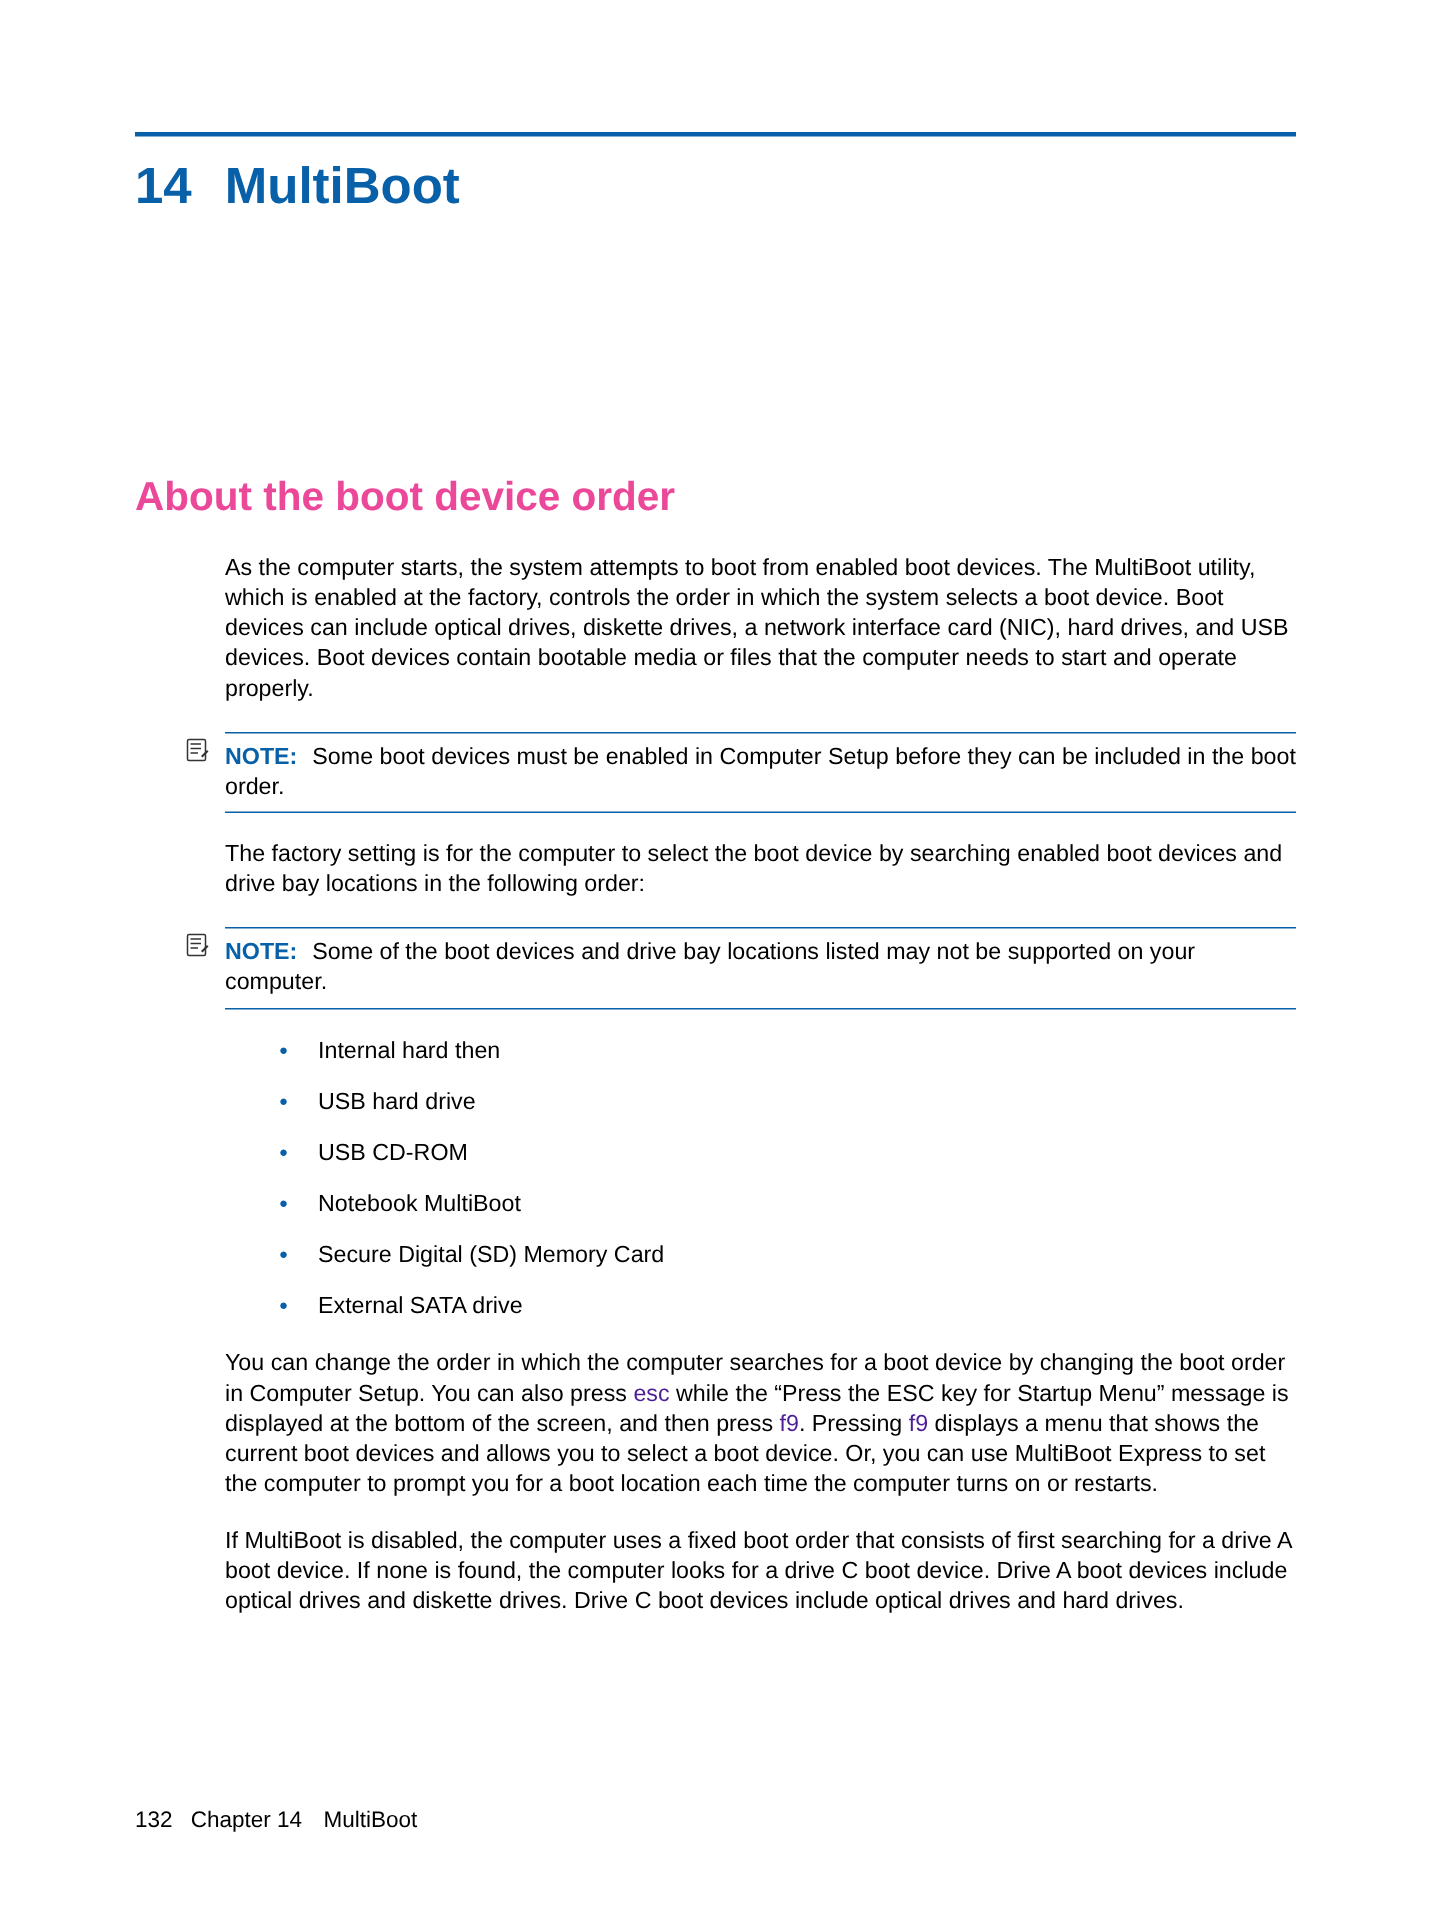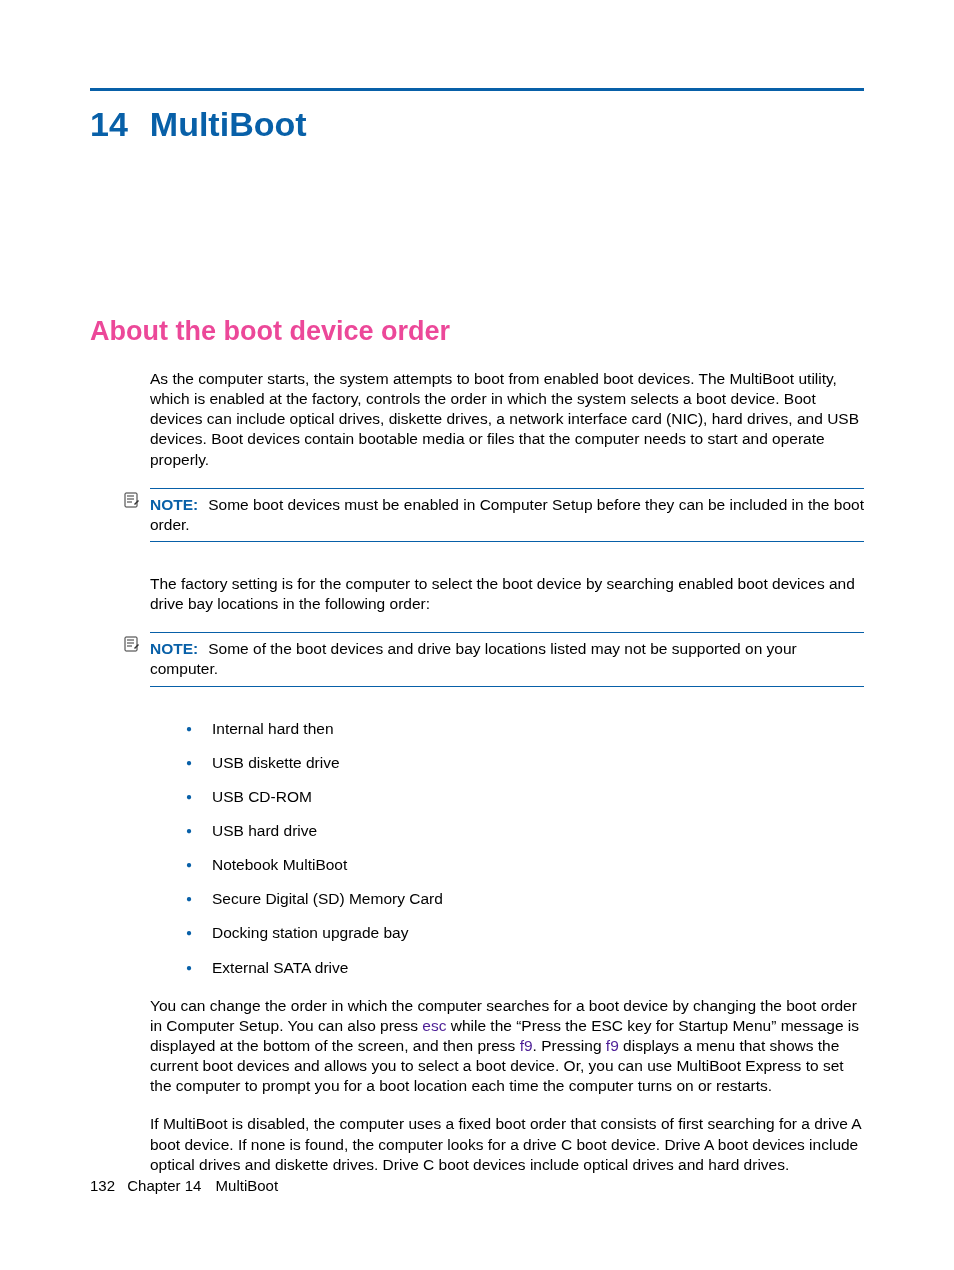--- a/index.html
+++ b/index.html
@@ -33,21 +33,21 @@
   .body-block {
     margin-left: 60px;
     font-size: 15.5px;
     line-height: 1.3;
     color: #000;
   }
   .para { margin-bottom: 18px; }
   .note-wrap {
     position: relative;
     margin-left: 60px;
-    margin-bottom: 32px;
+    margin-bottom: 18px;
   }
   .note-icon {
     position: absolute;
     left: -26px;
     top: 4px;
     font-size: 14px;
     color: #333;
   }
   .note-box {
     border-top: 1px solid #0860a8;
@@ -78,21 +78,21 @@
     color: #0860a8;
     font-size: 10px;
     position: absolute;
     left: 0;
     top: 3px;
   }
   .key-text { color: #4c1d95; }
   .footer {
     position: absolute;
     left: 90px;
-    bottom: 76px;
+    bottom: 48px;
     font-size: 15px;
     color: #000;
   }
   .footer .pg { margin-right: 8px; }
   .footer .chap { margin-right: 10px; }
 </style>
 </head>
 <body>
 
 <div class="top-rule"></div>
@@ -137,26 +137,24 @@
       </svg>
   </span>
   <div class="note-box">
     <span class="note-label">NOTE:</span><span>Some of the boot devices and drive bay locations listed may not be supported on your computer.</span>
   </div>
 </div>
 
 <div class="body-block">
   <ul class="boot-list">
     <li>Internal hard then</li>
-    <li>USB diskette drive</li>
+    <li>USB hard drive</li>
     <li>USB CD-ROM</li>
-    <li>USB hard drive</li>
     <li>Notebook MultiBoot</li>
     <li>Secure Digital (SD) Memory Card</li>
-    <li>Docking station upgrade bay</li>
     <li>External SATA drive</li>
   </ul>
 
   <p class="para">
     <span>You can change the order in which the computer searches for a boot device by changing the boot order in Computer Setup. You can also press </span><span class="key-text">esc</span><span> while the “Press the ESC key for Startup Menu” message is displayed at the bottom of the screen, and then press </span><span class="key-text">f9</span><span>. Pressing </span><span class="key-text">f9</span><span> displays a menu that shows the current boot devices and allows you to select a boot device. Or, you can use MultiBoot Express to set the computer to prompt you for a boot location each time the computer turns on or restarts.</span>
   </p>
 
   <p class="para">If MultiBoot is disabled, the computer uses a fixed boot order that consists of first searching for a drive A boot device. If none is found, the computer looks for a drive C boot device. Drive A boot devices include optical drives and diskette drives. Drive C boot devices include optical drives and hard drives.</p>
 </div>
 

